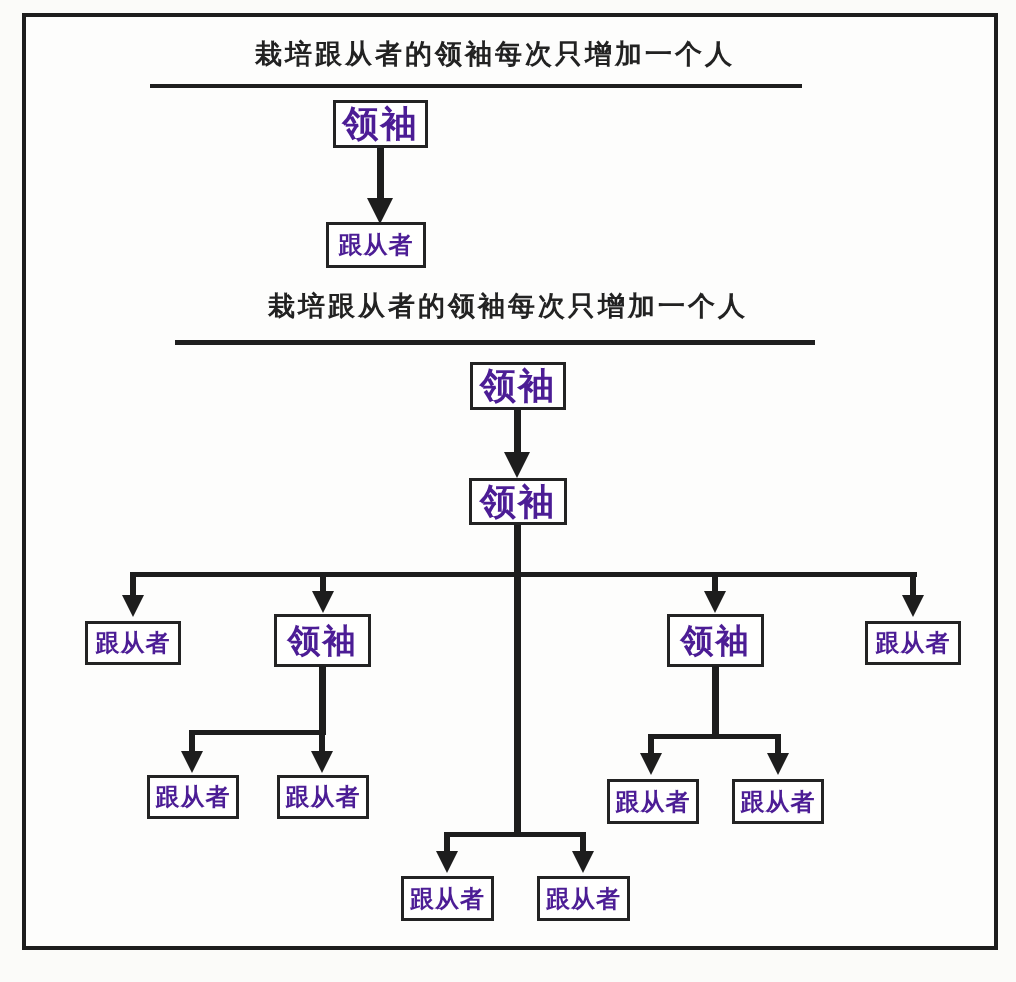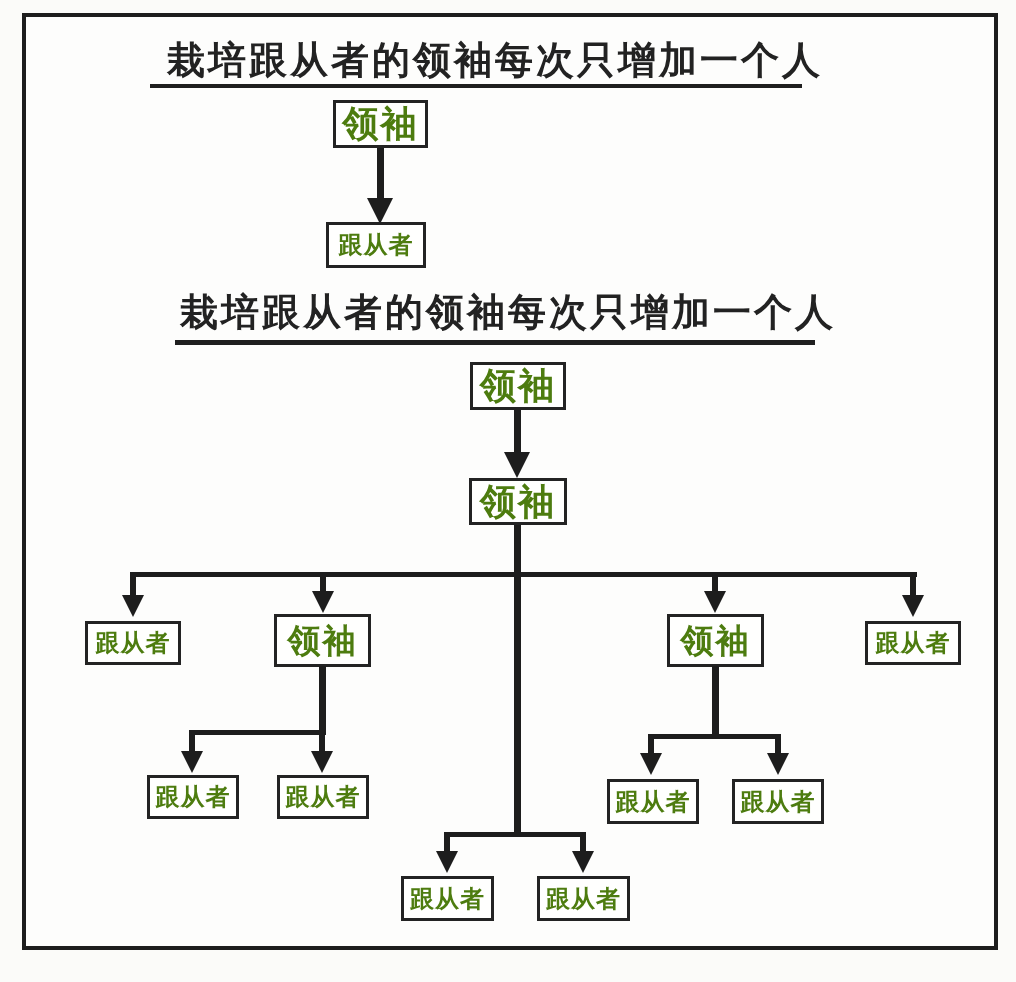--- a/index.html
+++ b/index.html
@@ -8,28 +8,28 @@
     background:#fbfbf9;
     font-family:"DejaVu Sans","Liberation Sans",sans-serif;
     color:#1b1b1b;
   }
   .frame{
     position:absolute;left:22px;top:13px;width:968px;height:929px;
     border:4px solid #1d1d1d;background:#fdfdfc;
   }
   .abs{position:absolute;}
   .title{
-    font-weight:bold;font-size:38px;letter-spacing:3px;line-height:1.2;
+    font-weight:bold;font-size:27px;letter-spacing:3px;line-height:1.2;
     text-align:center;white-space:nowrap;color:#222;
   }
   .rule{background:#1f1f1f;}
   .node{
     position:absolute;box-sizing:border-box;border:3px solid #232323;background:#fffffe;
     display:flex;align-items:center;justify-content:center;
-    font-weight:bold;color:#4d7c0f;white-space:nowrap;line-height:1;text-align:center;
+    font-weight:bold;color:#4c1d95;white-space:nowrap;line-height:1;text-align:center;
   }
   .node.leader-lg{font-size:36px;letter-spacing:2px;}
   .node.leader{font-size:33px;letter-spacing:2px;}
   .node.follower{font-size:24px;letter-spacing:1px;}
   .stem{position:absolute;background:#1d1d1d;}
   .ah{ 
     position:absolute;width:0;height:0;
     border-left:13px solid transparent;border-right:13px solid transparent;
     border-top:26px solid #1d1d1d;
   }

